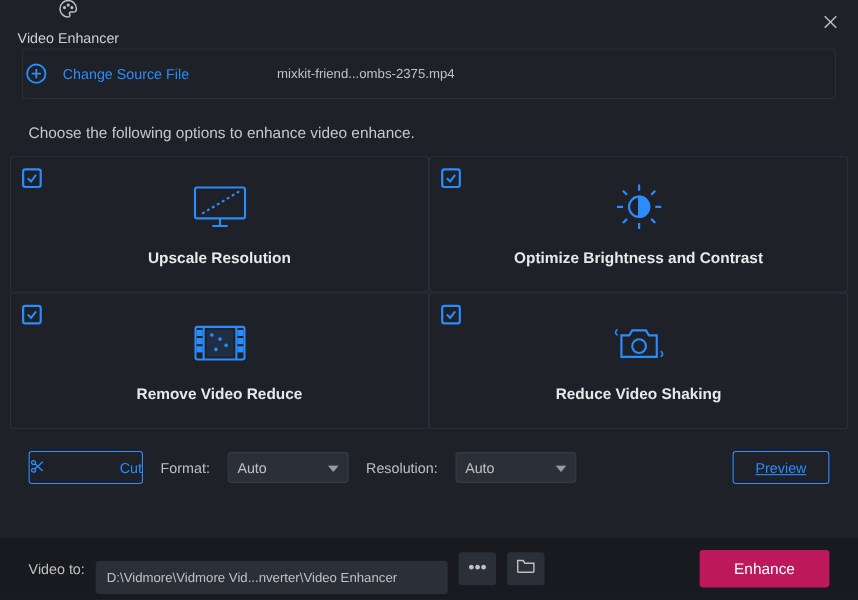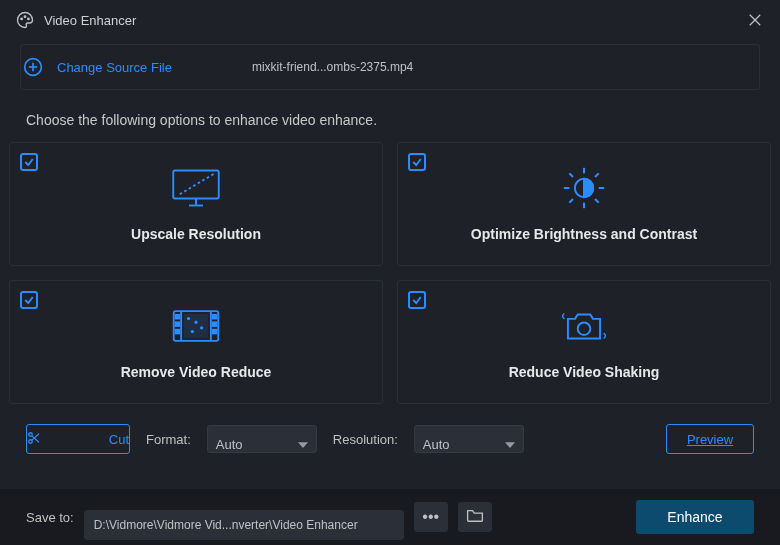--- a/index.html
+++ b/index.html
@@ -15,20 +15,21 @@
   height: 40px;
   display: flex;
   align-items: center;
   padding: 0 16px;
   justify-content: space-between;
 }
 .titlebar-left {
   display: flex;
   align-items: center;
   gap: 10px;
+  flex-direction: column;
 }
 .app-icon {
   width: 18px;
   height: 18px;
 }
 .app-title {
   font-size: 13px;
   color: #d0d0d0;
 }
 .close-btn {
@@ -70,21 +71,20 @@
   color: #c0c0c0;
 }
 .instruction {
   margin: 22px 26px 14px 26px;
   font-size: 14px;
   color: #c8c8c8;
 }
 .options-grid {
   display: grid;
   grid-template-columns: 1fr 1fr;
-  gap: 14px;
   padding: 0 9px;
 }
 .option-card {
   border: 1px solid #2a2e37;
   border-radius: 3px;
   height: 124px;
   position: relative;
   display: flex;
   flex-direction: column;
   align-items: center;
@@ -138,21 +138,21 @@
   font-size: 13px;
   color: #c0c0c0;
 }
 .dropdown {
   width: 110px;
   height: 28px;
   background: #2b2f38;
   border: 1px solid #353a44;
   border-radius: 3px;
   display: flex;
-  align-items: flex-end;
+  align-items: center;
   justify-content: space-between;
   padding: 0 8px;
   font-size: 13px;
   color: #c0c0c0;
   cursor: pointer;
 }
 .preview-btn {
   margin-left: auto;
   width: 88px;
   height: 30px;
@@ -203,21 +203,21 @@
   display: flex;
   align-items: center;
   justify-content: center;
   cursor: pointer;
   color: #c0c0c0;
 }
 .enhance-btn {
   margin-left: auto;
   width: 118px;
   height: 34px;
-  background: #0c4a6e;
+  background: #be185d;
   border: none;
   border-radius: 3px;
   color: #fff;
   font-size: 14px;
   cursor: pointer;
 }
 </style>
 </head>
 <body>
 
@@ -374,21 +374,21 @@
           <polygon points="0,0 12,0 6,7"></polygon>
         </svg>
     </span>
   </div>
   <div class="preview-btn">
     <span>Preview</span>
   </div>
 </div>
 
 <div class="footer">
-  <span class="save-label">Save to:</span>
+  <span class="save-label">Video to:</span>
   <div class="path-box">
     <span>D:\Vidmore\Vidmore Vid...nverter\Video Enhancer</span>
   </div>
   <div class="more-btn">
     <span>•••</span>
   </div>
   <div class="folder-btn">
     <span>
       <svg viewBox="0 0 22 18" width="18" height="15" fill="none" stroke="#c0c0c0" stroke-width="1.6">
         <path d="M2 3 h6 l2 3 h10 v9 a1 1 0 0 1-1 1 H3 a1 1 0 0 1-1-1 z"></path>

